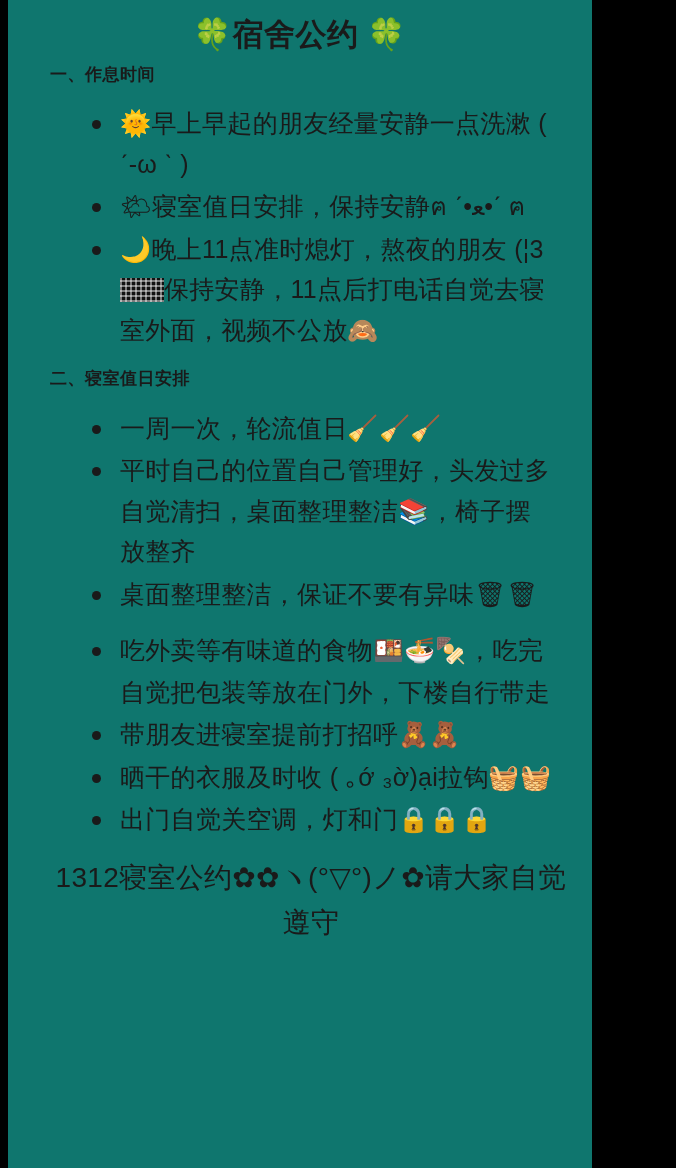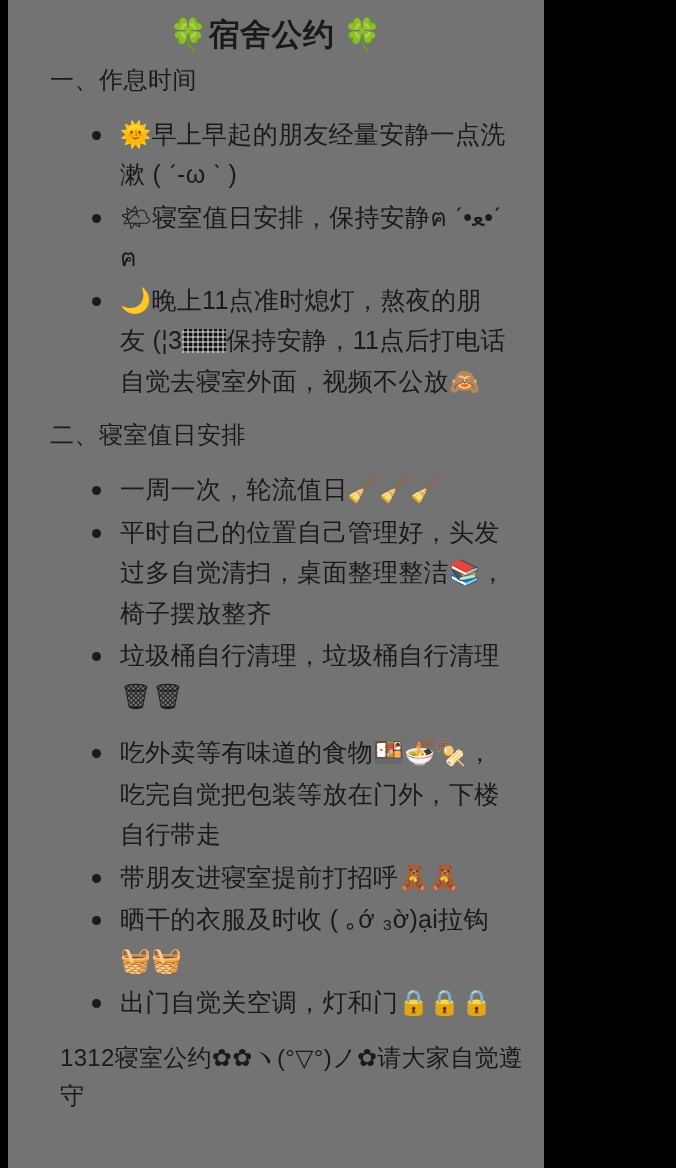--- a/index.html
+++ b/index.html
@@ -10,38 +10,38 @@
   body {
     width: 676px;
     height: 1168px;
     overflow: hidden;
     font-family: "Liberation Sans", "DejaVu Sans", sans-serif;
   }
   #page {
     position: absolute;
     left: 8px;
     top: 0px;
-    width: 536px;
+    width: 584px;
     height: 1168px;
-    background: #737373;
+    background: #0f766e;
     box-sizing: border-box;
     padding: 10px 18px 0 18px;
     color: #1a1a1a;
   }
   .title {
     text-align: center;
     font-size: 31px;
     font-weight: 700;
     line-height: 1.35;
     margin: 4px 0 6px 0;
     letter-spacing: 0.5px;
   }
   .section-head {
-    font-size: 24px;
-    font-weight: 400;
+    font-size: 17px;
+    font-weight: 700;
     line-height: 1.5;
     margin: 6px 0 2px 24px;
     letter-spacing: 0.5px;
   }
   ul.bullets {
     list-style: none;
     margin: 16px;
     padding: 0;
   }
   ul.bullets li {
@@ -68,24 +68,25 @@
     display: inline-block;
     width: 44px;
     height: 24px;
     background: #111;
     vertical-align: -4px;
     background-image:
       repeating-linear-gradient(0deg, rgba(255,255,255,.45) 0 2px, rgba(0,0,0,0) 2px 5px),
       repeating-linear-gradient(90deg, rgba(255,255,255,.45) 0 2px, rgba(0,0,0,0) 2px 5px);
   }
   .footer {
-    font-size: 24px;
+    font-size: 28px;
     line-height: 1.6;
-    margin: 12px 0 0 34px;
+    margin: 12px 0 0 22px;
     letter-spacing: 0.3px;
+    text-align: center;
   }
   .emoji {
     font-family: "DejaVu Sans", sans-serif;
   }
   .faint {
     color: #cfcfcf;
   }
 </style>
 </head>
 <body>
@@ -98,21 +99,21 @@
   <ul class="bullets">
     <li>🌞早上早起的朋友经量安静一点洗漱 ( ˊ-ω ˋ )</li>
     <li>🌤寝室值日安排，保持安静ฅ ˊ•ﻌ•ˊ ฅ</li>
     <li>🌙晚上11点准时熄灯，熬夜的朋友 (¦3<span class="blackbox"></span>保持安静，11点后打电话自觉去寝室外面，视频不公放🙈</li>
   </ul>
 
   <div class="section-head">二、寝室值日安排</div>
   <ul class="bullets">
     <li>一周一次，轮流值日🧹🧹🧹</li>
     <li>平时自己的位置自己管理好，头发过多自觉清扫，桌面整理整洁📚，椅子摆放整齐</li>
-    <li>垃圾桶自行清理，垃圾桶自行清理🗑🗑</li>
+    <li>桌面整理整洁，保证不要有异味🗑🗑</li>
   </ul>
 
   <ul class="bullets">
     <li>吃外卖等有味道的食物<span class="faint emoji">🍱🍜🍢</span>，吃完自觉把包装等放在门外，下楼自行带走</li>
     <li>带朋友进寝室提前打招呼🧸🧸</li>
     <li>晒干的衣服及时收 ( ｡ớ ₃ờ)ại拉钩🧺🧺</li>
     <li>出门自觉关空调，灯和门🔒🔒🔒</li>
   </ul>
 
   <div class="footer">1312寝室公约✿✿ヽ(°▽°)ノ✿请大家自觉遵守</div>

